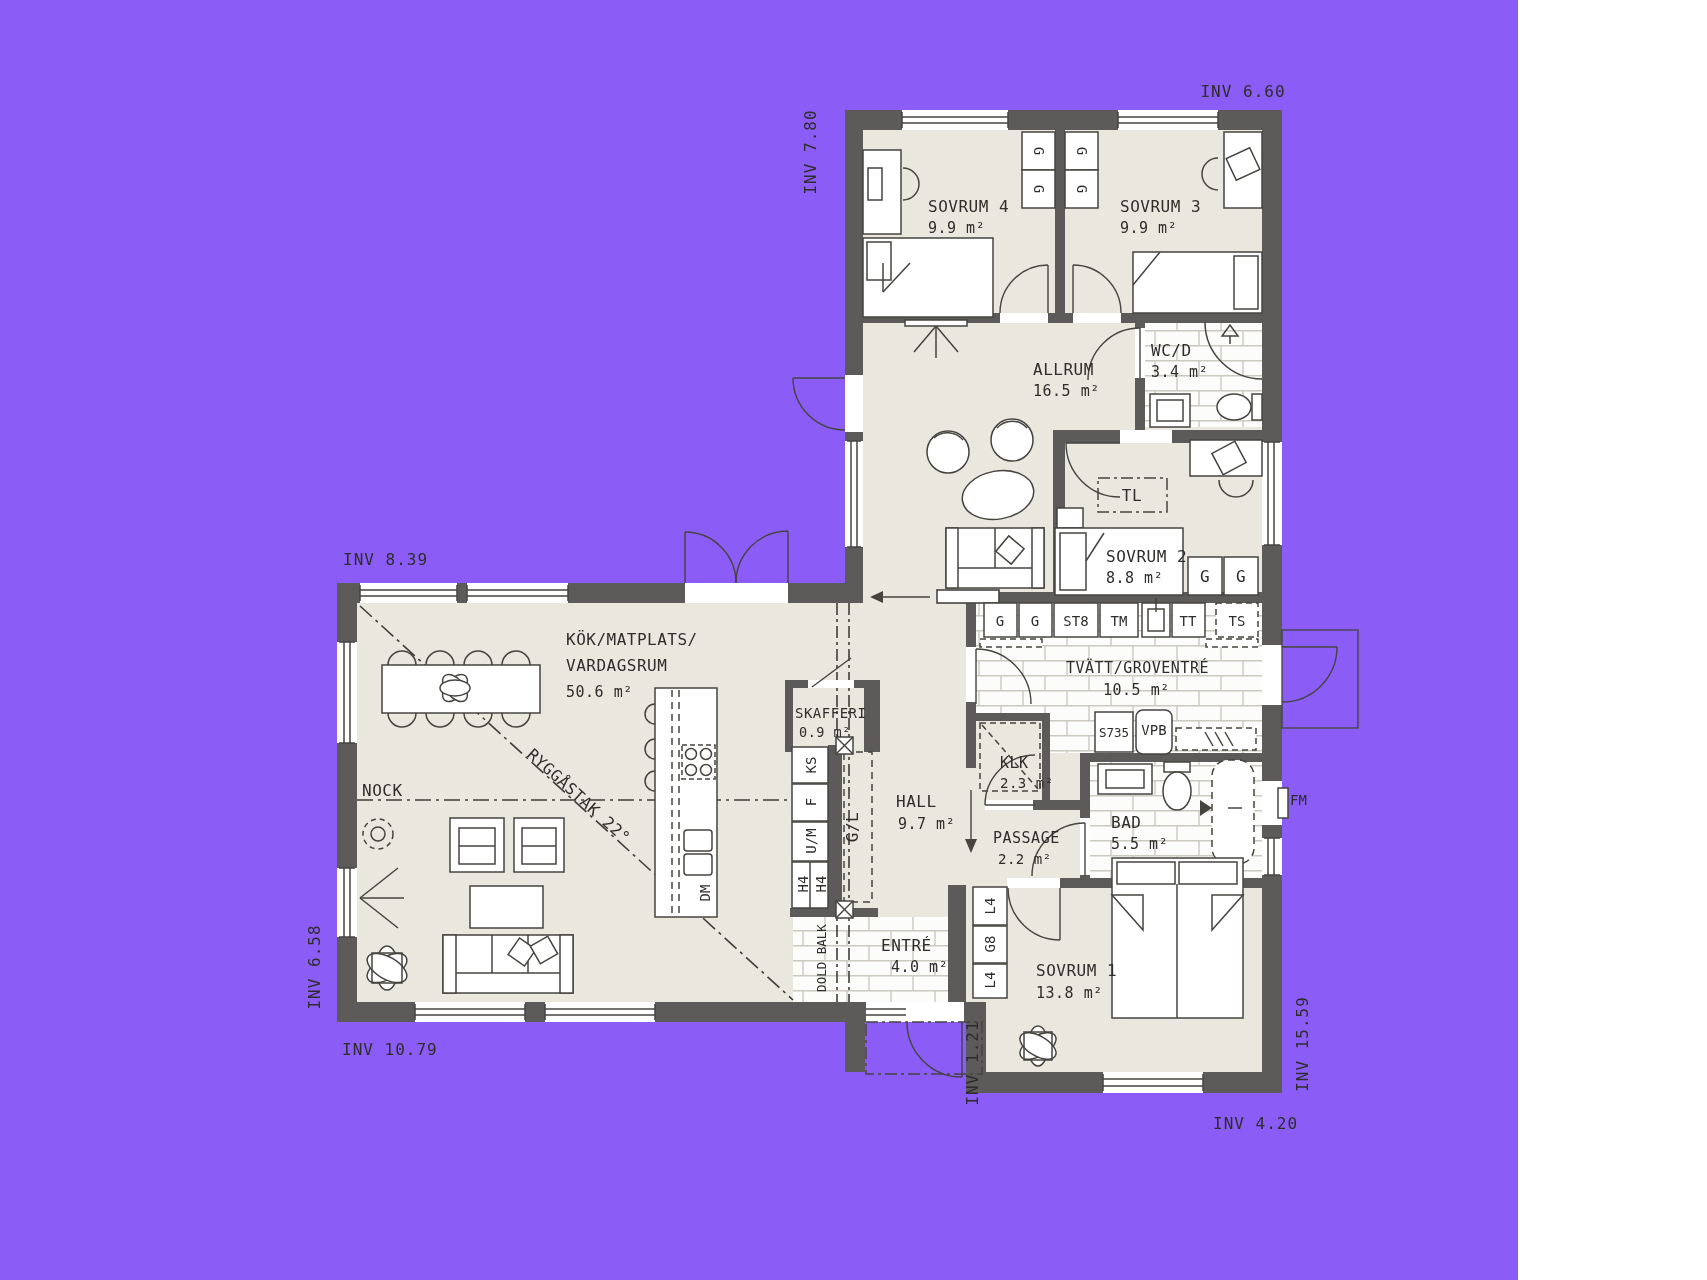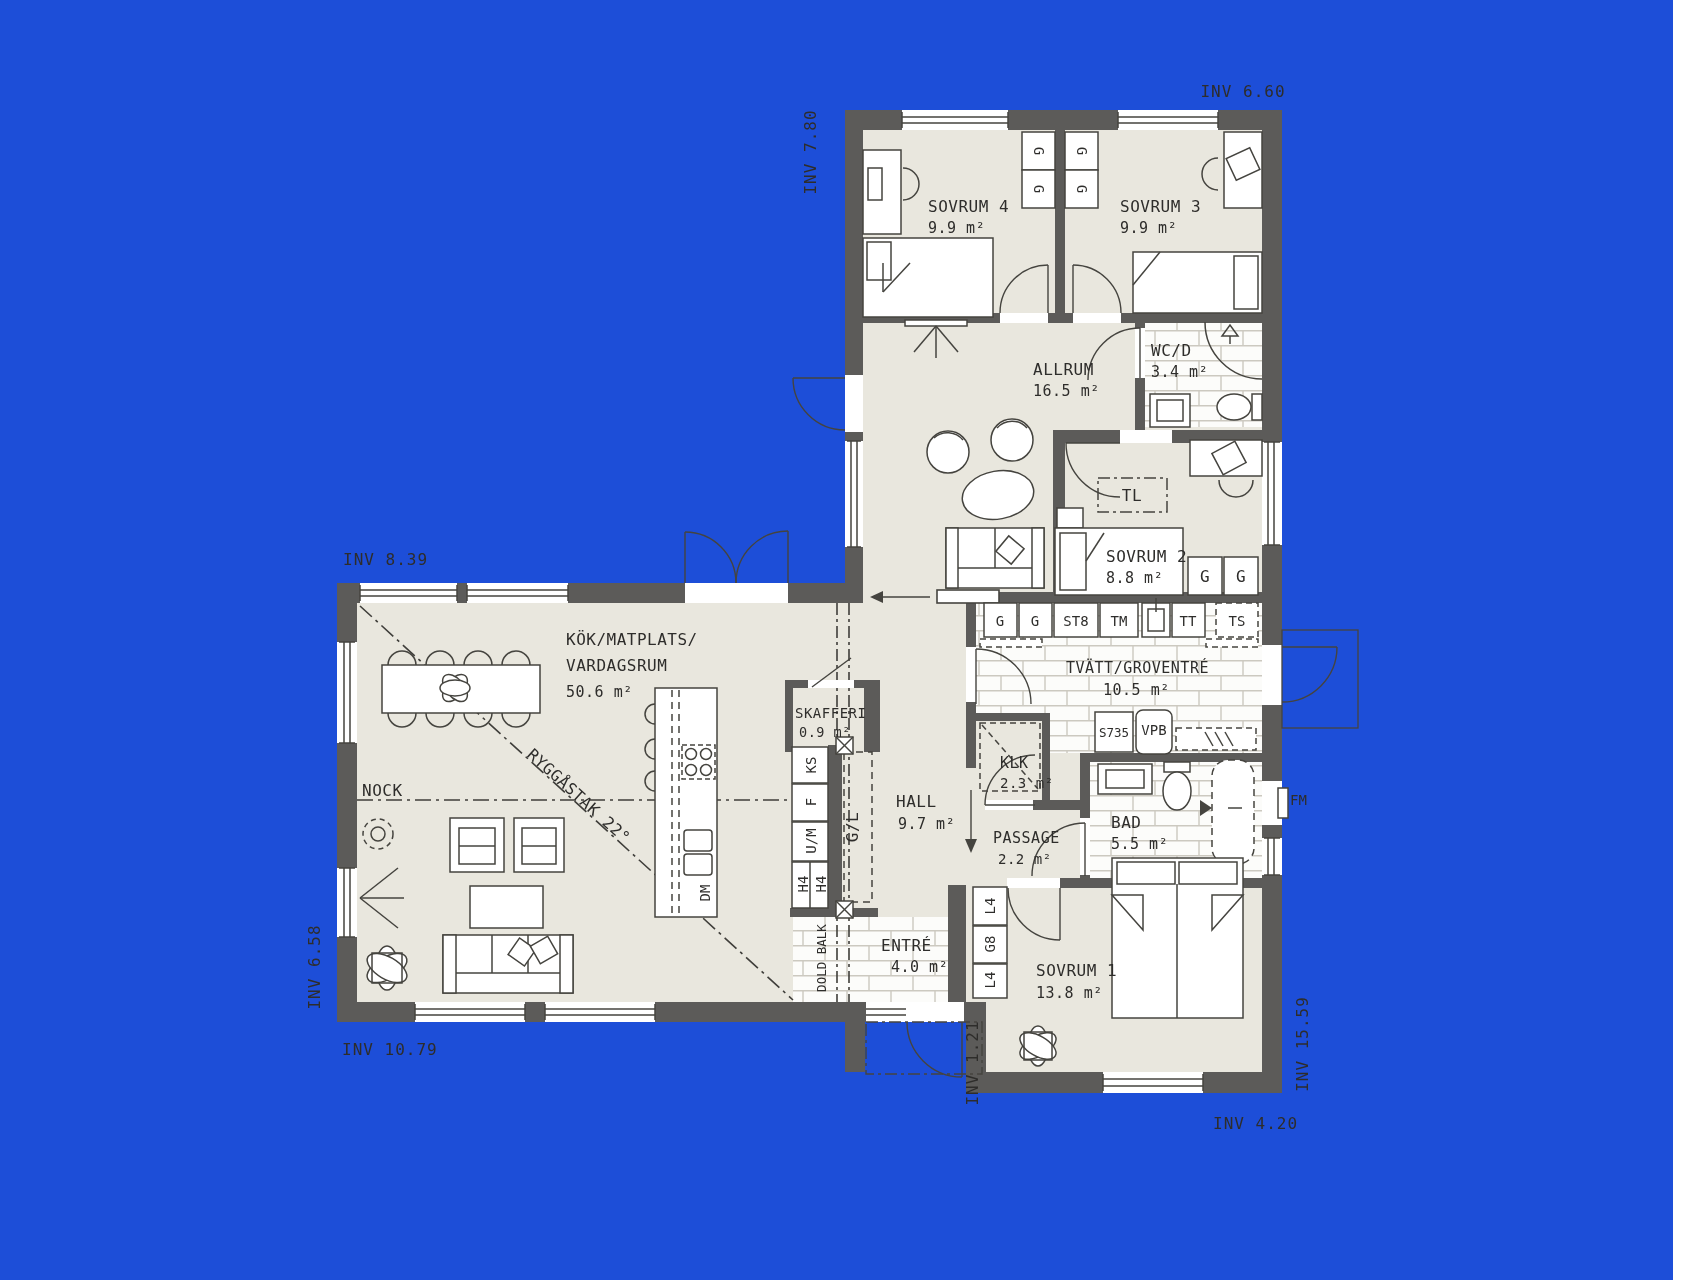--- a/index.html
+++ b/index.html
@@ -1,16 +1,16 @@
 <!DOCTYPE html>
 <html><head>
 <meta charset="utf-8">
 <style>
   html,body{margin:0;padding:0;background:#ffffff;}
-  .stage{position:relative;width:1673px;height:1280px;background:#1d4ed8;overflow:hidden;
+  .stage{position:relative;width:1518px;height:1280px;background:#8b5cf6;overflow:hidden;
          font-family:"DejaVu Sans Mono","Liberation Mono",monospace;text-align:right;}
   svg{display:block}
   text{fill:#2e2d2b;font-family:"DejaVu Sans Mono","Liberation Mono",monospace;}
   .room-name{font-size:16px;letter-spacing:.5px;}
   .room-area{font-size:15px;letter-spacing:.5px;}
   .dim{font-size:16px;letter-spacing:1px;}
   .cab{font-size:14px;}
   .cab-s{font-size:12.5px;}
   .mid{text-anchor:middle;}
 </style>

